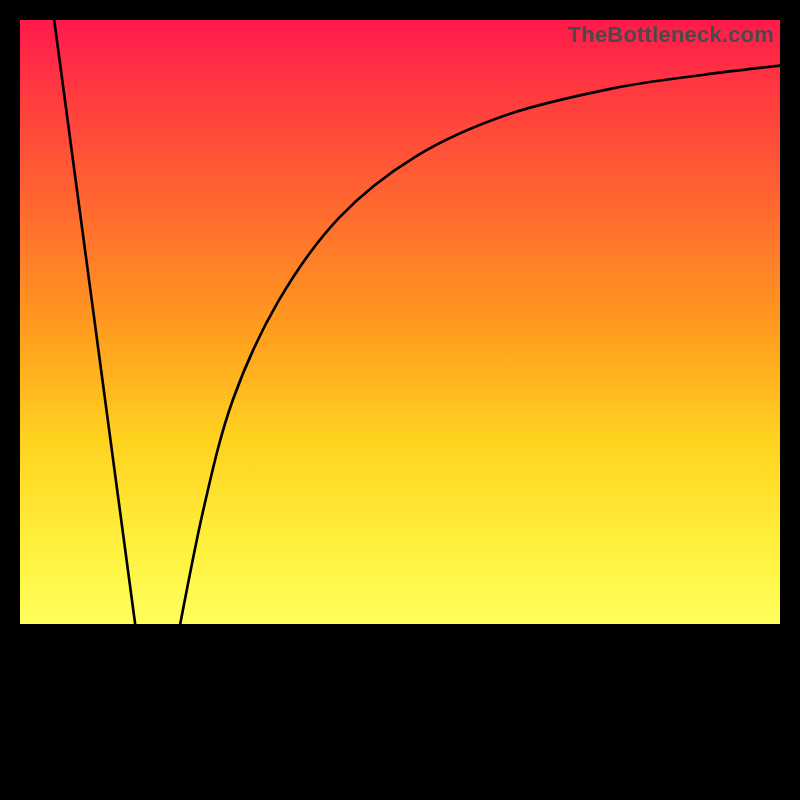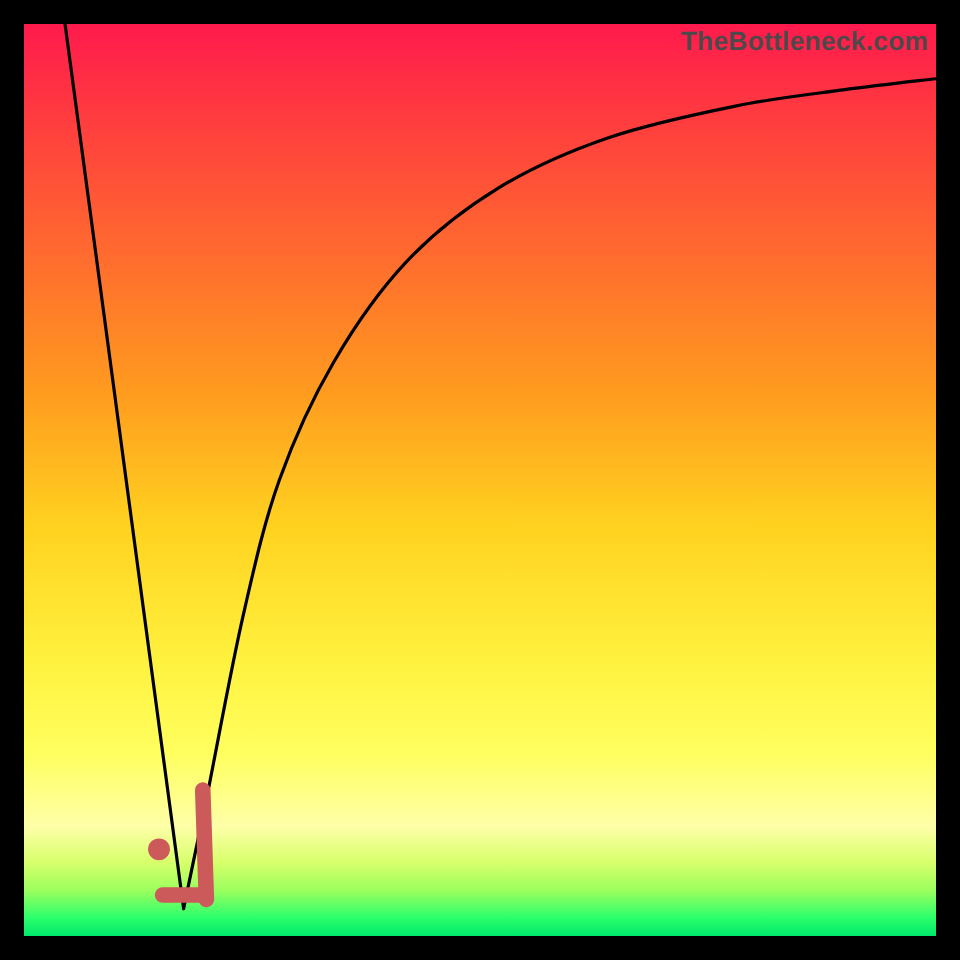--- a/index.html
+++ b/index.html
@@ -16,21 +16,21 @@
     top: 0;
     width: 800px;
     height: 800px;
     background: #000;
   }
   .plot {
     position: absolute;
     left: 20px;
     top: 20px;
     width: 760px;
-    height: 760px;
+    height: 604px;
     overflow: hidden;
   }
   .gradient {
     position: absolute;
     left: 0;
     top: 0;
     width: 760px;
     height: 760px;
     background: linear-gradient(
       to bottom,

